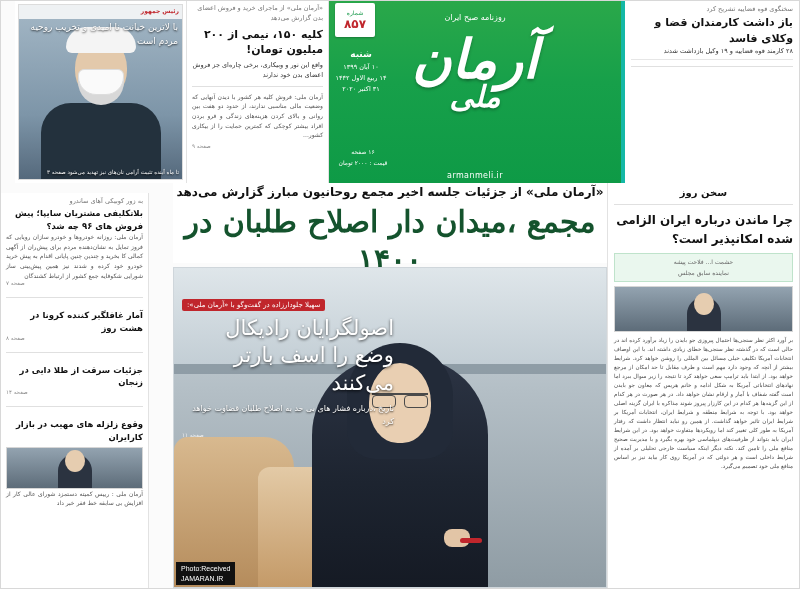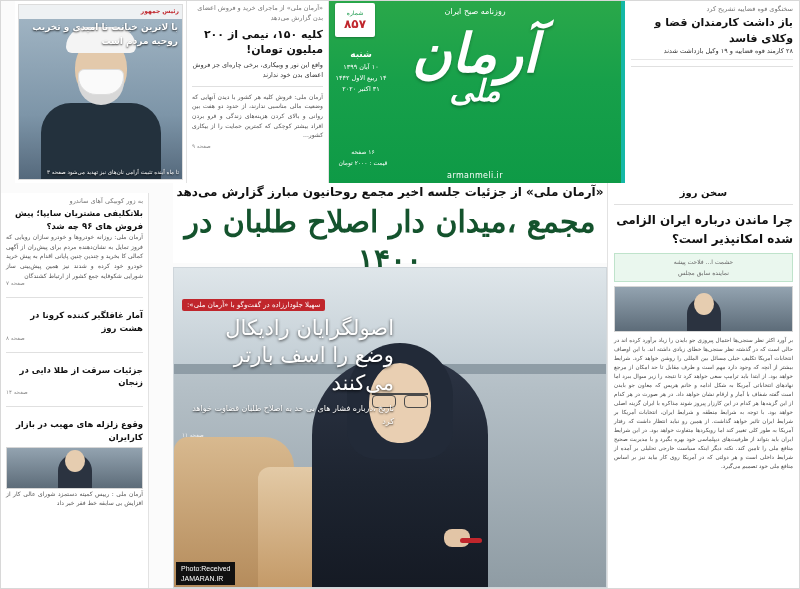--- a/index.html
+++ b/index.html
@@ -60,21 +60,21 @@
   .page-ref{font-size:5.5px;color:#8a8a8a;text-align:left;}
   .mast-ticket{
     position:absolute;top:2px;left:6px;
     width:40px;height:34px;background:#fff;color:#17994a;
     border-radius:2px;text-align:center;font-size:6px;
     display:flex;flex-direction:column;justify-content:center;gap:1px;
     box-shadow:0 1px 2px rgba(0,0,0,.25);
   }
   .mast-ticket .num{font-size:12px;font-weight:bold;color:#c0262c;}
   .mast-sub{
-    text-align:center;font-size:8px;margin-top:6px;letter-spacing:.5px;
+    text-align:center;font-size:8px;margin-top:12px;letter-spacing:.5px;
   }
   .logo{
     text-align:center;
     font-family:"DejaVu Serif","Liberation Serif",serif;
     font-weight:bold;
     font-size:54px;
     line-height:1;
     margin-top:10px;
     text-shadow:0 2px 3px rgba(0,0,0,.25);
     font-style:italic;
@@ -121,21 +121,21 @@
   .p-mask{
     position:absolute;left:50%;transform:translateX(-50%);
     top:50px;width:44px;height:24px;border-radius:6px 6px 18px 18px;background:#fafafa;border:1px solid #ddd;
   }
   .p-body{
     position:absolute;left:50%;transform:translateX(-50%);
     top:84px;width:120px;height:80px;border-radius:30px 30px 0 0;background:#23313d;
   }
   .photo-head-lines{
     position:absolute;top:16px;right:4px;left:4px;text-align:right;
-    font-size:9px;font-weight:bold;color:#fff;line-height:1.5;
+    font-size:9px;font-weight:normal;color:#fff;line-height:1.5;
     text-shadow:0 1px 2px rgba(0,0,0,.8);
   }
   .photo-cap{
     position:absolute;bottom:2px;right:3px;left:3px;
     font-size:5.5px;color:#fff;line-height:1.6;text-align:right;
     text-shadow:0 1px 2px rgba(0,0,0,.9);
   }
 
   
   .subhead-strip{

